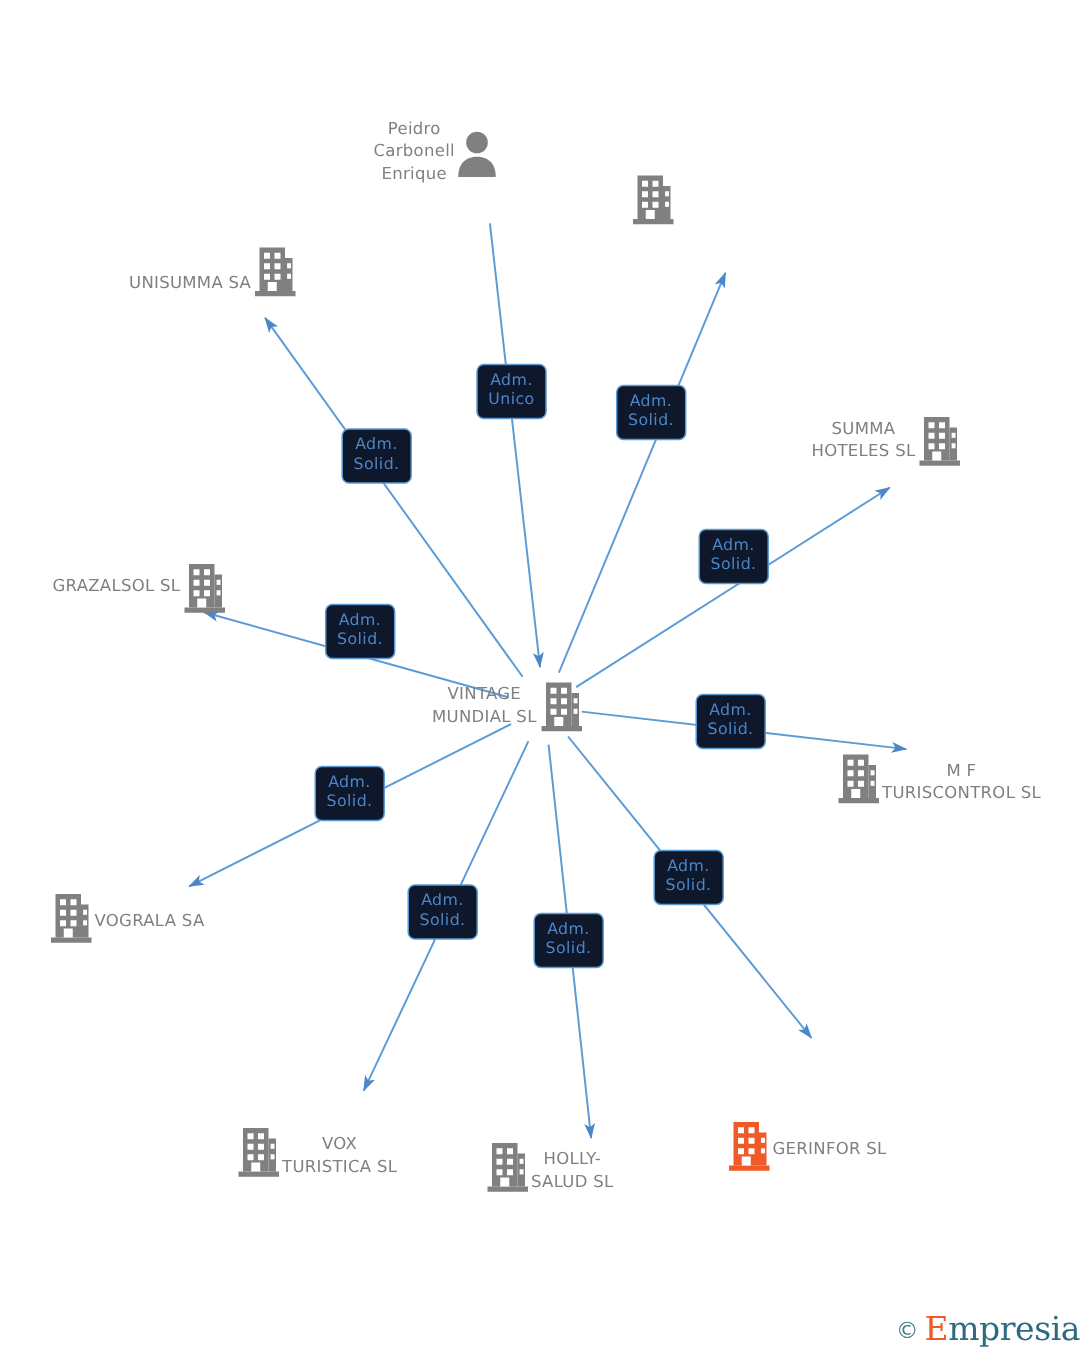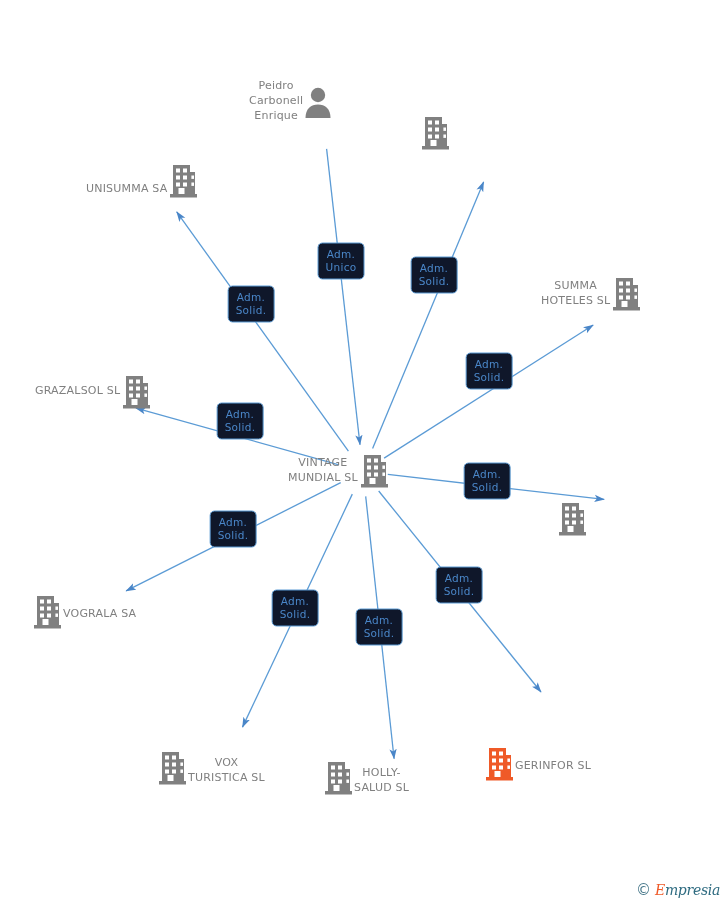--- a/index.html
+++ b/index.html
@@ -66,23 +66,22 @@
     align-items: center;
     gap: 4px;
     font-size: 17px;
   }
   #watermark .copy {
     color: #4a7a8c;
     font-size: 15px;
   }
   #watermark .brand {
     font-family: "DejaVu Serif", serif;
-    font-style: italic;
     color: #2e6b80;
-    font-size: 14px;
+    font-size: 22px;
     letter-spacing: -0.3px;
   }
   #watermark .brand .cap { color: #ef5a28; }
 </style>
 </head>
 <body>
 
 <div id="canvas">
 
   <svg id="edge-layer" viewBox="0 0 728 905" xmlns="http://www.w3.org/2000/svg">
@@ -195,20 +194,22 @@
             <rect x="9" y="12.5" width="4" height="4" fill="#fff"></rect>
             <rect x="16" y="12.5" width="4" height="4" fill="#fff"></rect>
             <rect x="9" y="19.5" width="4" height="4" fill="#fff"></rect>
             <rect x="16" y="19.5" width="4" height="4" fill="#fff"></rect>
             <rect x="24.4" y="12.5" width="2.6" height="3.4" fill="#fff"></rect>
             <rect x="24.4" y="19.5" width="2.6" height="3.4" fill="#fff"></rect>
             <rect x="11.5" y="25" width="6" height="6" fill="#fff"></rect>
           </svg></div>
       </div>
       <div class="node" style="left: 631px; top: 519px;">
+        <div class="node-label below">M F
+TURISCONTROL SL</div>
         <div class="node-icon"><svg width="32" height="36" viewBox="0 0 32 36" xmlns="http://www.w3.org/2000/svg">
             <rect x="6" y="2" width="17" height="29" fill="#808080"></rect>
             <rect x="23" y="9" width="5" height="22" fill="#808080"></rect>
             <rect x="3" y="31" width="27" height="3.5" fill="#808080"></rect>
             <rect x="9" y="5.5" width="4" height="4" fill="#fff"></rect>
             <rect x="16" y="5.5" width="4" height="4" fill="#fff"></rect>
             <rect x="9" y="12.5" width="4" height="4" fill="#fff"></rect>
             <rect x="16" y="12.5" width="4" height="4" fill="#fff"></rect>
             <rect x="9" y="19.5" width="4" height="4" fill="#fff"></rect>
             <rect x="16" y="19.5" width="4" height="4" fill="#fff"></rect>

